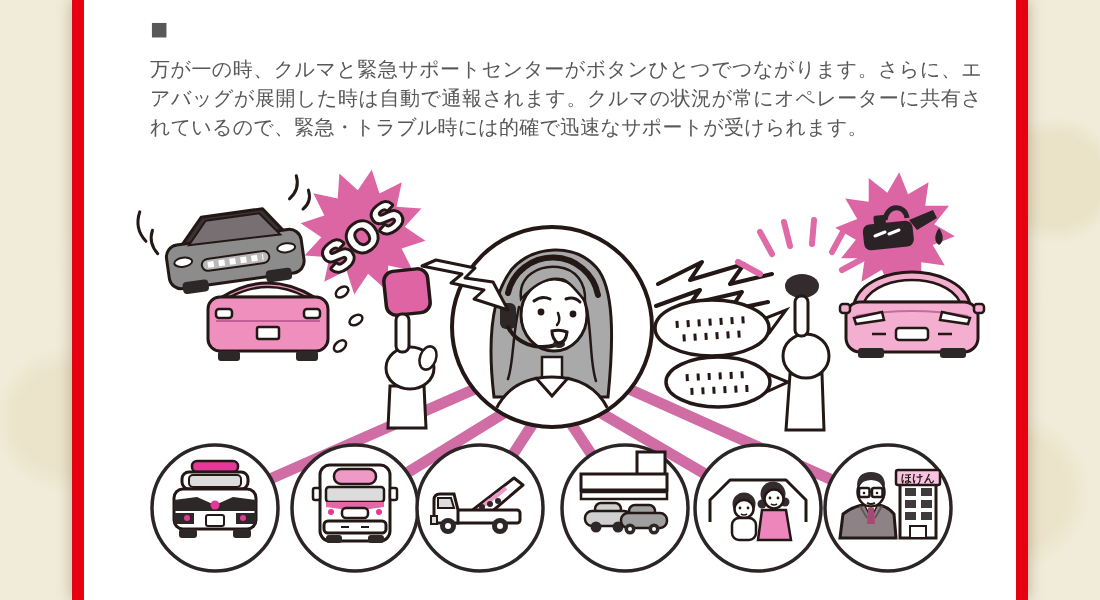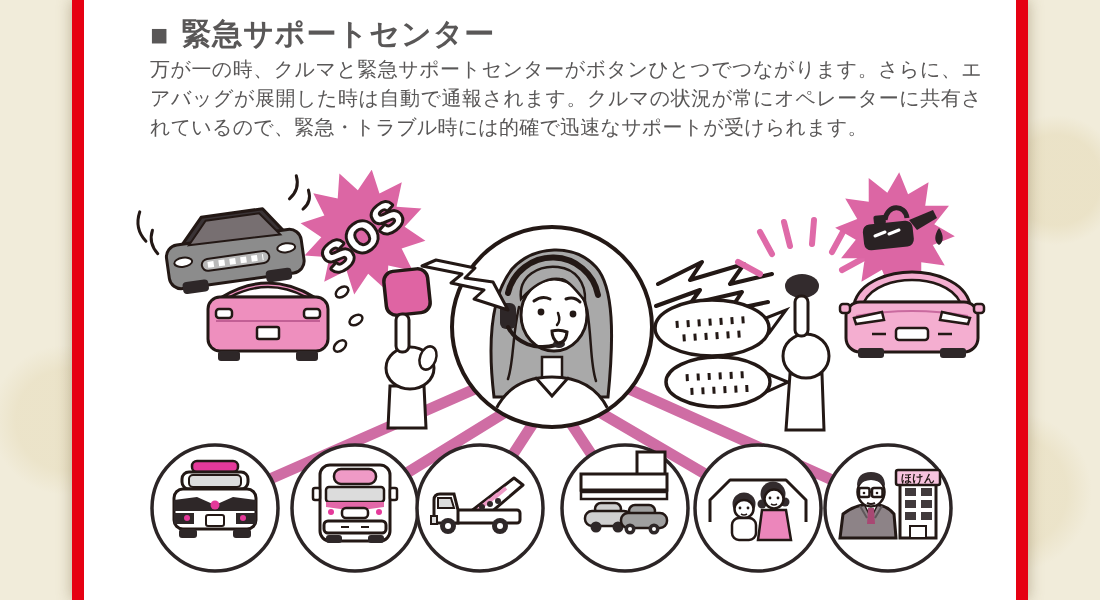--- a/index.html
+++ b/index.html
@@ -25,36 +25,35 @@
     background:var(--panel);
     border-left:12px solid var(--frame-red);
     border-right:12px solid var(--frame-red);
     box-shadow:0 0 14px rgba(118,98,58,.45);
   }
   .content{position:relative;width:100%;height:100%;padding:14px 36px 0 66px;}
   .title-row{display:flex;align-items:center;gap:13px;}
   .title-bullet{font-size:30px;line-height:1;color:var(--text-gray);}
   .title-text{font-size:30px;font-weight:700;color:var(--text-gray);letter-spacing:1px;}
   .desc{
-    width:832px;font-size:20px;line-height:1.45;
+    margin-top:11px;width:832px;font-size:20px;line-height:1.45;
     color:var(--text-gray);letter-spacing:.2px;text-align:justify;
   }
   .illus{position:absolute;left:0;top:170px;}
   svg{display:block;font-family:"Liberation Sans","DejaVu Sans",sans-serif;}
   svg text{user-select:none;}
 </style>
 </head>
 <body>
 
 <div class="frame">
   <div class="content">
 
     <div class="title-row">
       <span class="title-bullet">■</span>
-      <span class="title-text">緊急サポートセンター</span>
     </div>
 
     <p class="desc">万が一の時、クルマと緊急サポートセンターがボタンひとつでつながります。さらに、エアバッグが展開した時は自動で通報されます。クルマの状況が常にオペレーターに共有されているので、緊急・トラブル時には的確で迅速なサポートが受けられます。</p>
 
     <svg class="illus" width="932" height="430" viewBox="0 0 932 430">
       <defs>
         <polygon id="star" points="60,0 38.6,10.4 52,30 28.3,28.3 30,52 10.4,38.6 0,60 -10.4,38.6 -30,52 -28.3,28.3 -52,30 -38.6,10.4 -60,0 -38.6,-10.4 -52,-30 -28.3,-28.3 -30,-52 -10.4,-38.6 0,-60 10.4,-38.6 30,-52 28.3,-28.3 52,-30 38.6,-10.4"></polygon>
         <clipPath id="cpOp">
             <circle cx="468" cy="157" r="98"></circle>
           </clipPath>

